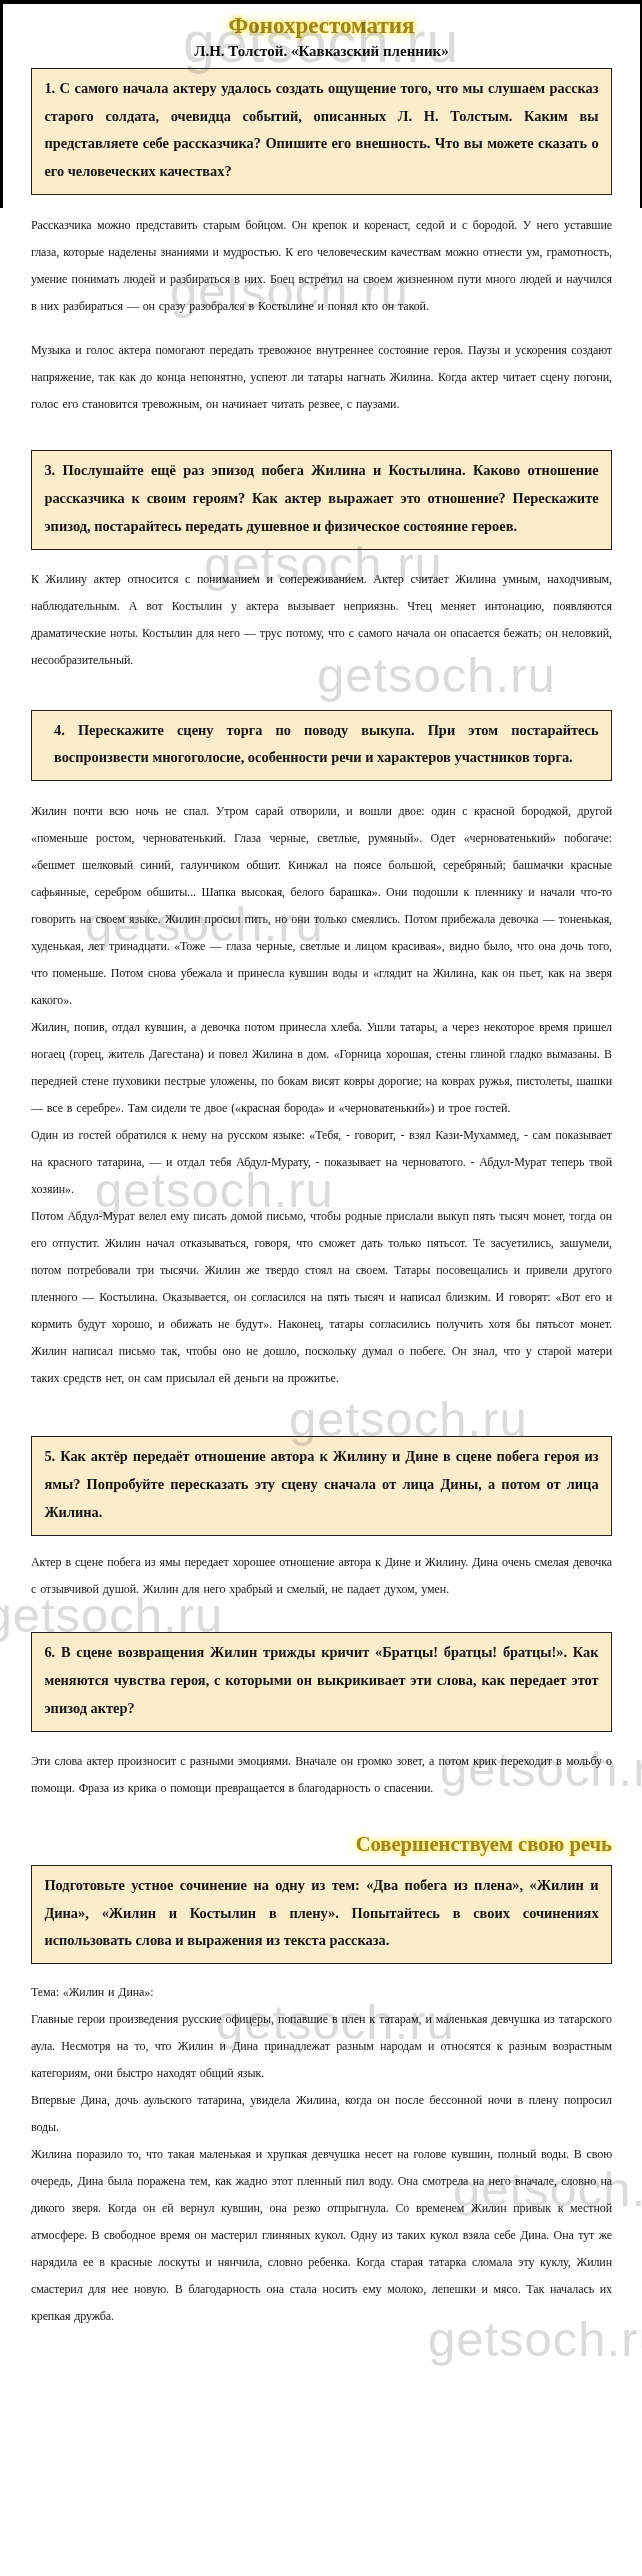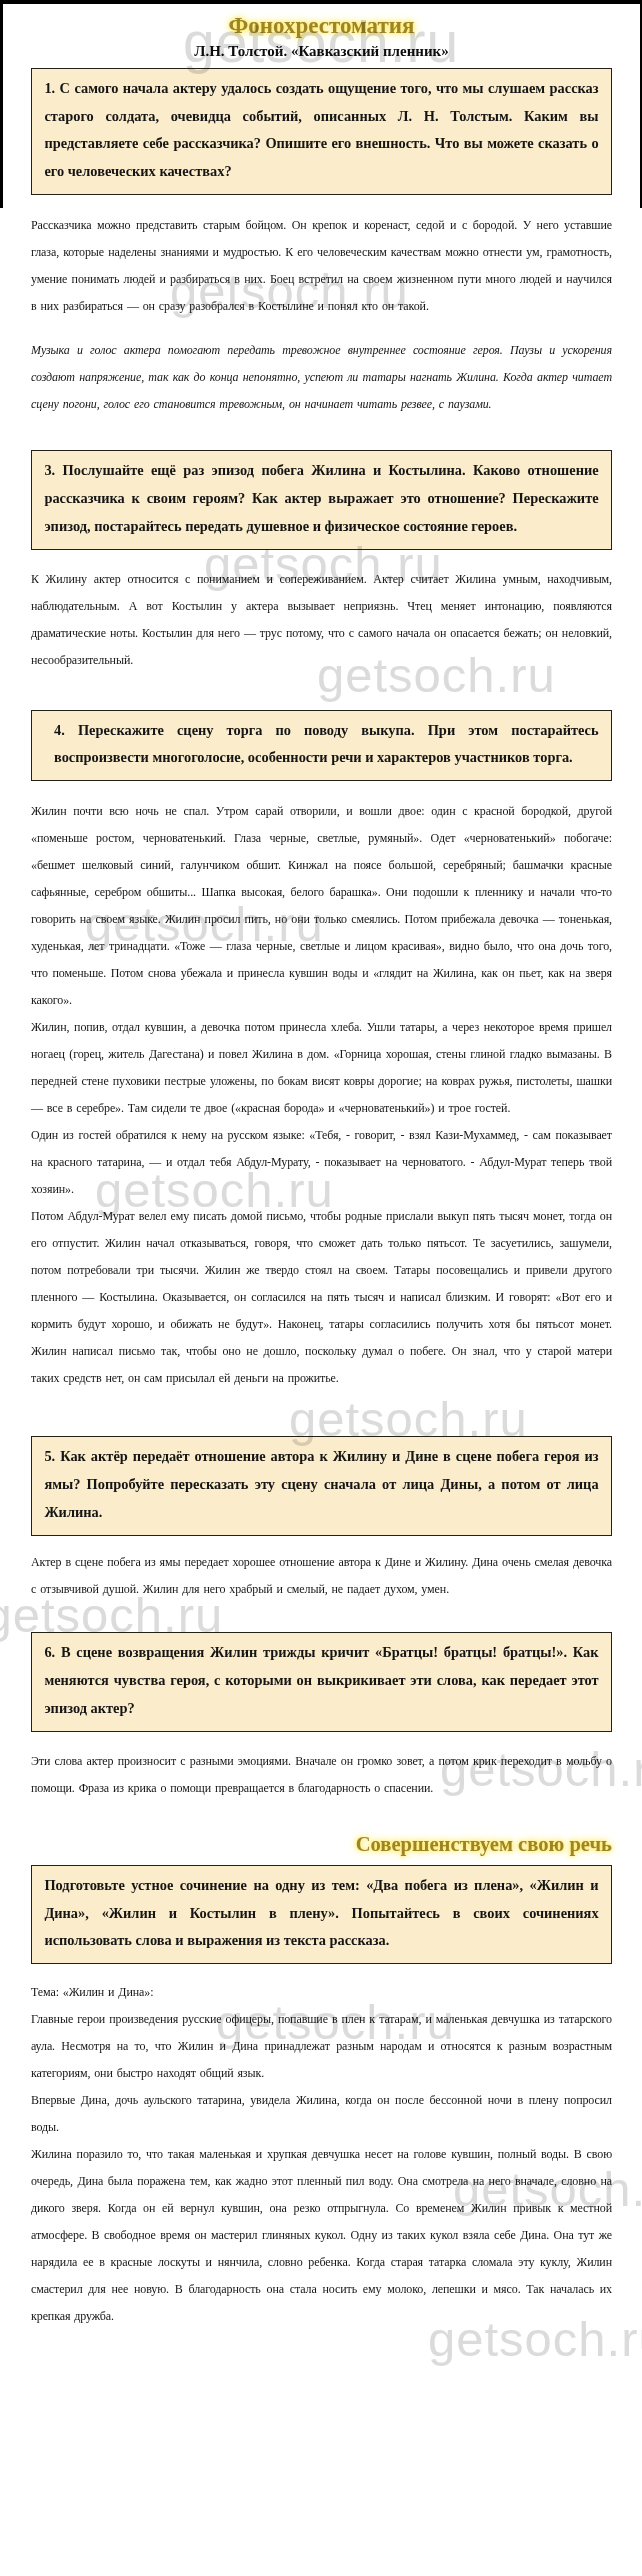--- a/index.html
+++ b/index.html
@@ -71,21 +71,21 @@
   }
   .speech-header{
     margin:31px 0 0;
     text-align:right;
     font-size:20.6px;
     font-weight:bold;
     color:var(--gold);
     text-shadow:0 0 9.3px var(--glow),0 0 5.2px var(--glow),0 0 2.1px #fff3a0;
   } .mt14{margin-top:7.2px!important;} .mt16{margin-top:8.2px;}
   .mt26{margin-top:13.4px!important;} .mt28{margin-top:14.4px!important;} .mt30{margin-top:15.5px!important;}
-  .mt32{margin-top:16.5px!important;} .mt34{margin-top:17.5px!important;font-style:italic;}
+  .mt32{margin-top:16.5px!important;} .mt34{margin-top:17.5px!important;}
   .mt56{margin-top:29px;} .mt60{margin-top:31px;} .mt62{margin-top:32px;}
   .mt70{margin-top:36px;padding-left:22px;} .mt86{margin-top:44px;}
 </style>
 </head>
 <body>
 
 <div class="page">
   <div class="frame-top"></div>
   <div class="frame-side frame-left"></div>
   <div class="frame-side frame-right"></div>

